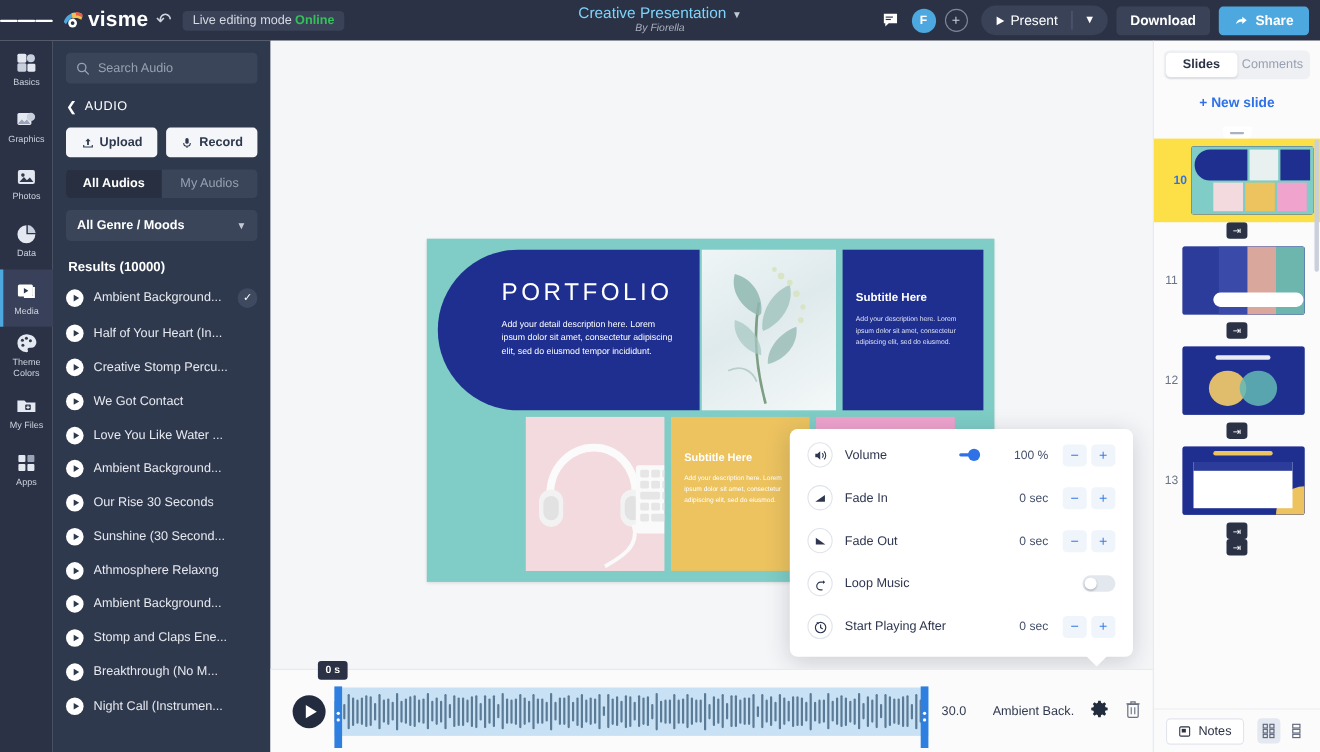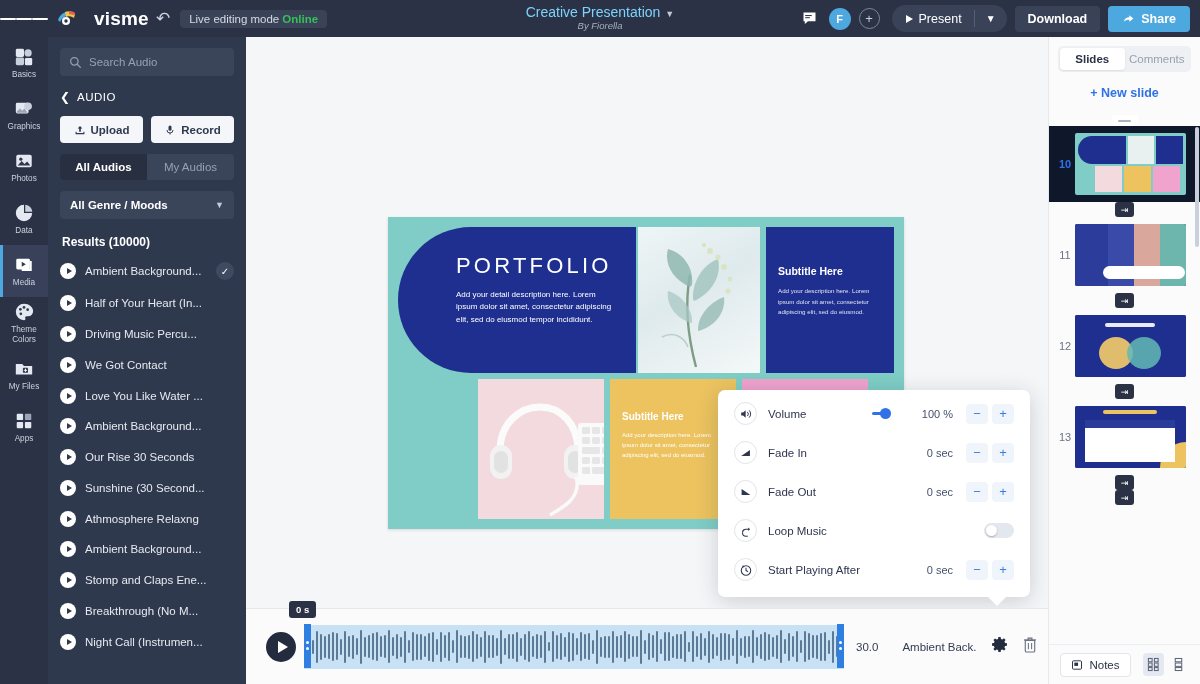--- a/index.html
+++ b/index.html
@@ -10,21 +10,21 @@
   }
   .app { position: relative; width: 1200px; height: 684px; }
 
   
   .topbar {
     position: absolute; top: 0; left: 0; width: 1200px; height: 37px;
     background: #2b3245; display: flex; align-items: center;
   }
   .hamburger { width: 48px; height: 37px; display: flex; align-items: center; justify-content: center; }
   .hamburger span { display: block; width: 19px; height: 2px; background: #fff; margin: 2.5px 0; border-radius: 1px; }
-  .brand { display: flex; align-items: center; gap: 16px; margin-left: 8px; }
+  .brand { display: flex; align-items: center; gap: 2px; margin-left: 8px; }
   .brand-logo { width: 22px; height: 22px; position: relative; }
   .brand-name { color: #fff; font-size: 19px; font-weight: 600; letter-spacing: .2px; }
   .undo-ico { color: #cfd4de; font-size: 17px; margin-left: 7px; }
   .live-pill {
     margin-left: 10px; background: #3a4258; border-radius: 4px;
     padding: 3px 9px; font-size: 11.5px; color: #d6dae3; white-space: nowrap;
   }
   .live-pill .online { color: #35c05a; font-weight: 600; margin-left: 3px; }
 
   .doc-title { position: absolute; left: 0; right: 0; top: 3px; text-align: center; pointer-events: none; }
@@ -192,42 +192,42 @@
   
   .timeline {
     position: absolute; left: 246px; bottom: 0; right: 152px; height: 76px;
     background: #fbfbfc; border-top: 1px solid #e6e8ec;
     display: flex; align-items: center; padding: 0 10px;
   }
   .tl-play { width: 30px; height: 30px; border-radius: 50%; background: #232b3e; display: flex; align-items: center; justify-content: center; flex: none; margin: 0 8px 0 10px; }
   .tl-play i { width: 0; height: 0; border-left: 10px solid #fff; border-top: 6px solid transparent; border-bottom: 6px solid transparent; margin-left: 3px; }
   .wave-wrap { position: relative; flex: 1; height: 46px; display: flex; align-items: center; }
   .wave { position: relative; height: 44px; width: 100%; background: #c8e1f5; overflow: hidden; display: flex; align-items: center; }
-  .handle { position: absolute; top: 0; width: 7px; height: 44px; background: #2f7fe0; display: flex; flex-direction: column; align-items: center; justify-content: center; gap: 3px; }
+  .handle { position: absolute; top: 0; width: 7px; height: 56px; background: #2f7fe0; display: flex; flex-direction: column; align-items: center; justify-content: center; gap: 3px; }
   .handle b { width: 3px; height: 3px; background: #fff; border-radius: 50%; display: block; }
   .tip {
     position: absolute; top: -23px; left: -15px; background: #2b3245; color: #fff;
     font-size: 9.5px; font-weight: 600; padding: 3px 7px; border-radius: 3px; white-space: nowrap;
   }
   .tl-dur { font-size: 11.5px; color: #333b50; margin-left: 12px; }
   .tl-name { font-size: 11.5px; color: #333b50; margin-left: 24px; width: 76px; overflow: hidden; white-space: nowrap; }
   .tl-gear, .tl-trash { margin-left: 14px; }
 
   
   .slides-panel {
     position: absolute; top: 37px; right: 0; width: 152px; height: 647px;
     background: #fbfbfc; border-left: 1px solid #e6e8ec; overflow: hidden;
   }
   .sp-tabs { display: flex; margin: 9px 9px 0; background: #eef0f4; border-radius: 5px; padding: 2px; }
   .sp-tab { flex: 1; text-align: center; font-size: 11.5px; color: #98a0b0; padding: 5px 0; border-radius: 4px; }
   .sp-tab.on { background: #fff; color: #2b3245; font-weight: 600; box-shadow: 0 1px 2px rgba(0,0,0,.08); }
   .new-slide { text-align: center; color: #2f72e8; font-size: 12.5px; font-weight: 700; padding: 14px 0 10px; }
   .sp-scroll { position: absolute; top: 78px; bottom: 40px; left: 0; right: 0; overflow: hidden; }
   .thumb-row { display: flex; align-items: center; padding: 0 6px; position: relative; }
-  .thumb-row.sel { background: #0f172a; }
+  .thumb-row.sel { background: #fde047; justify-content: flex-end; }
   .thumb-num { width: 20px; text-align: center; font-size: 11px; color: #6b7385; flex: none; }
   .thumb-num.on { color: #2f72e8; font-weight: 700; }
   .thumb {
     width: 111px; height: 62px; background: #1e2f8f; border-radius: 2px;
     overflow: hidden; position: relative; margin: 7px 0;
   }
   .trans-ico {
     width: 19px; height: 15px; border-radius: 3px; background: #2b3245;
     display: flex; align-items: center; justify-content: center;
     margin: 0 auto; color: #fff; font-size: 9px;
@@ -445,21 +445,21 @@
         <div class="track">
           <span class="play-dot">
             <i></i>
           </span>
           <span class="track-name">Half of Your Heart (In...</span>
         </div>
         <div class="track">
           <span class="play-dot">
             <i></i>
           </span>
-          <span class="track-name">Driving Music Percu...</span>
+          <span class="track-name">Creative Stomp Percu...</span>
         </div>
         <div class="track">
           <span class="play-dot">
             <i></i>
           </span>
           <span class="track-name">We Got Contact</span>
         </div>
         <div class="track">
           <span class="play-dot">
             <i></i>

